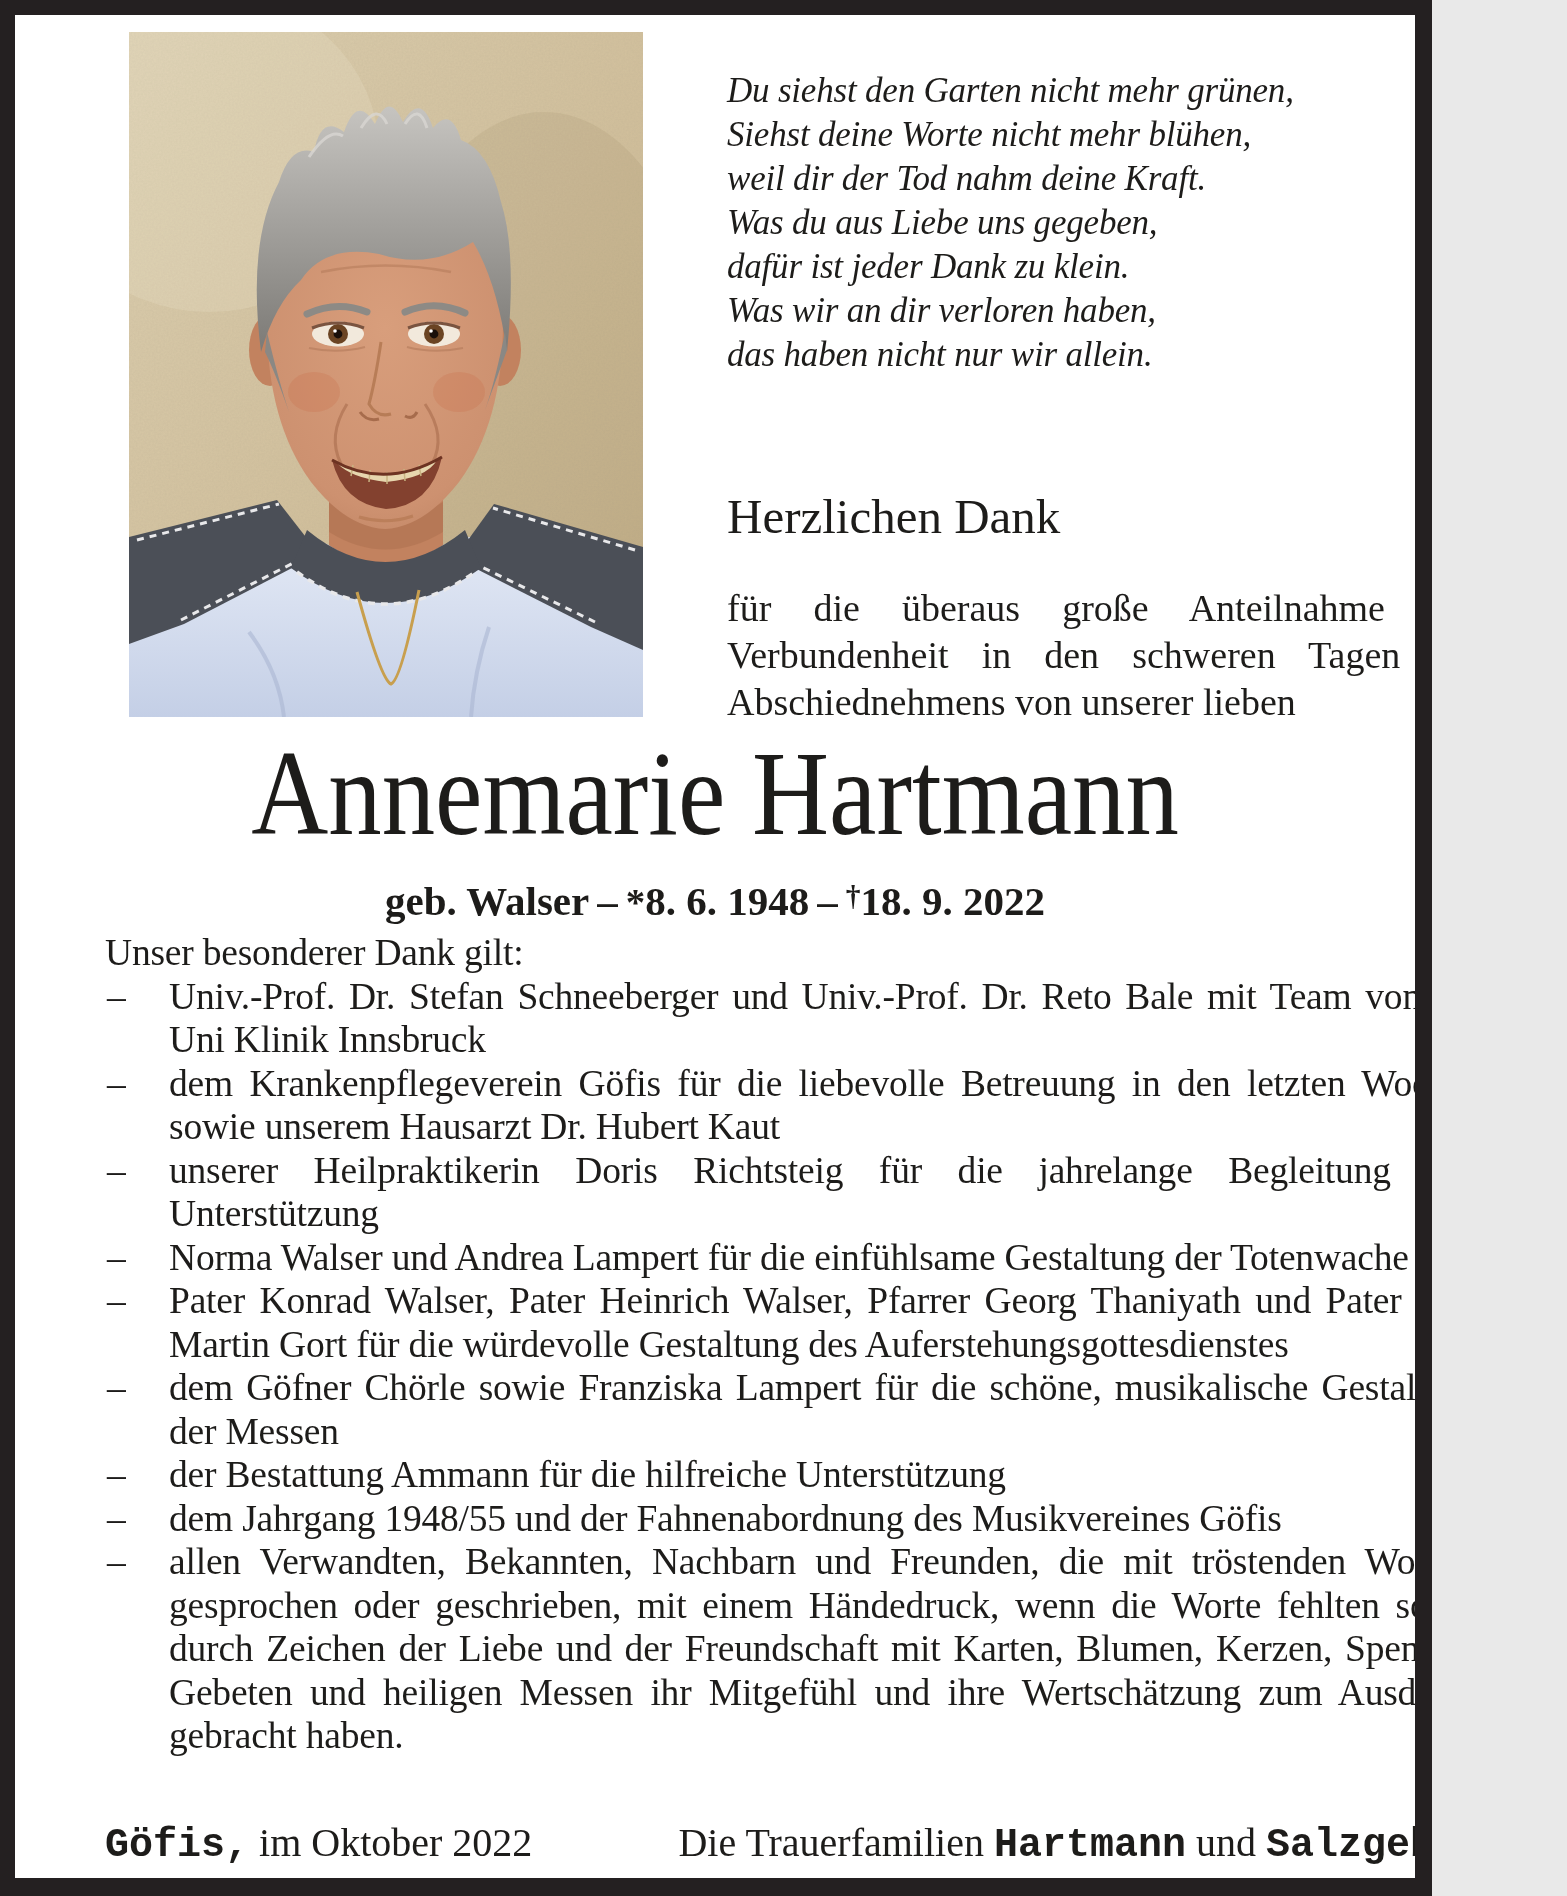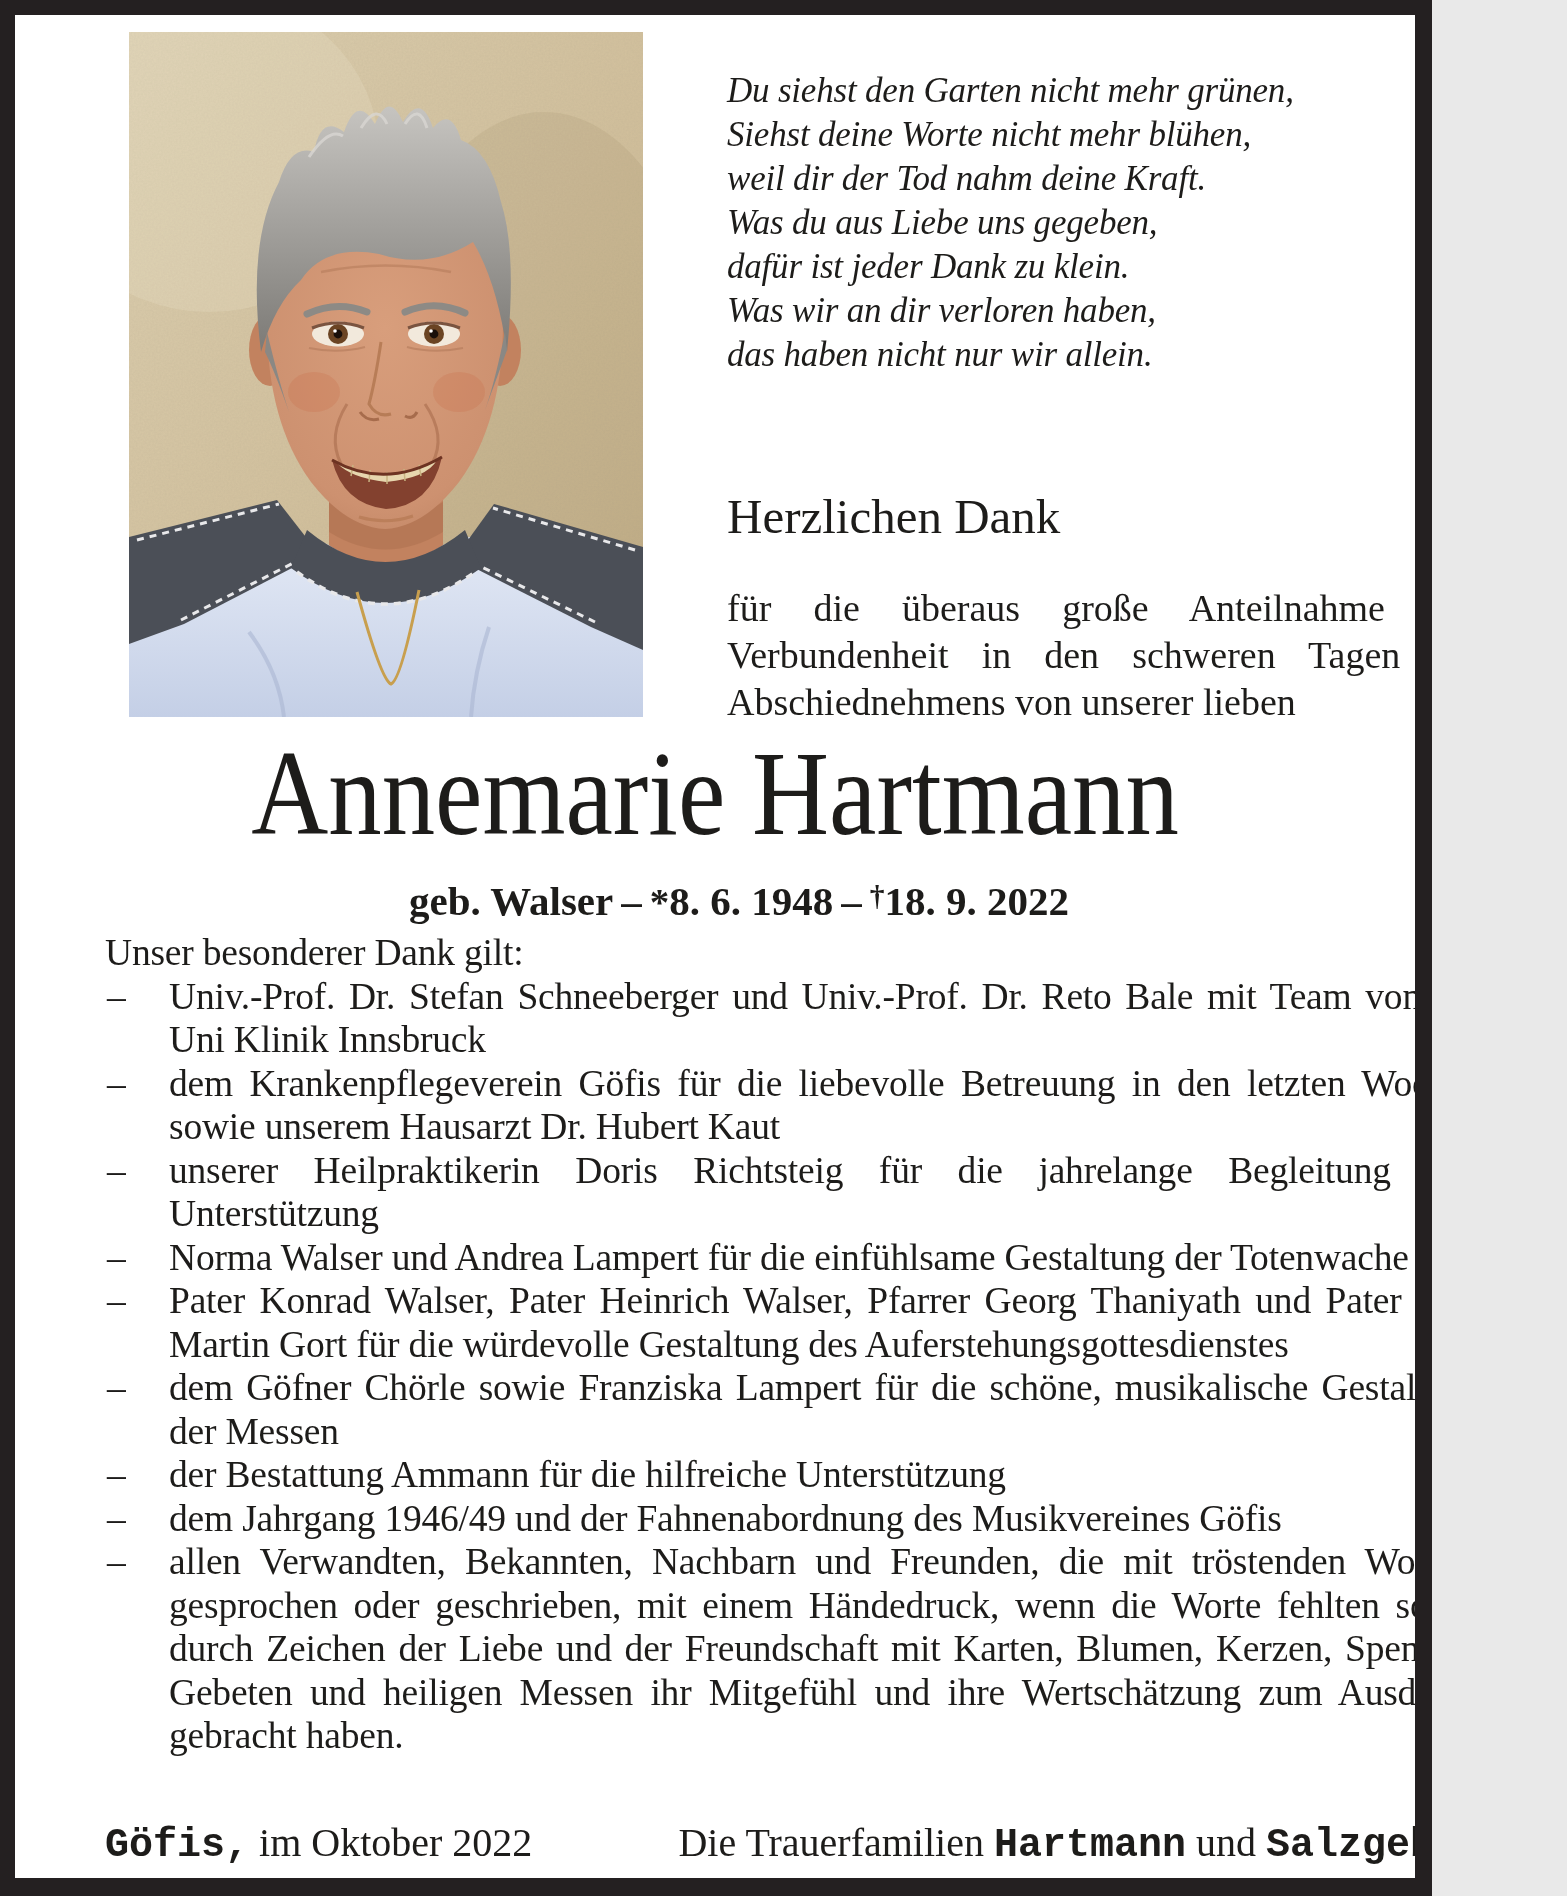--- a/index.html
+++ b/index.html
@@ -39,21 +39,20 @@
   .name{
     position:absolute;left:0;top:716px;width:100%;
     text-align:center;font-size:116px;line-height:120px;
     transform:scale(0.92,1.04);transform-origin:center top;
     white-space:nowrap;
   }
   .dates{
     position:absolute;left:0;top:858px;width:100%;
     text-align:center;font-weight:bold;font-size:41px;line-height:46px;
     white-space:nowrap;
-    margin-left:24px;
   }
   .dates .sym-star{font-size:0.95em;}
   .dates .sym-dagger{font-size:0.72em;vertical-align:0.30em;}
   .dates .sep{padding:0 8px;}
   
   .ack{
     position:absolute;left:90px;top:912px;width:1377px;
     font-size:37.5px;line-height:43.5px;
     letter-spacing:-0.2px;
   }
@@ -203,21 +202,21 @@
     <div class="item">
       <span class="dash">–</span><span>Pater Konrad Walser, Pater Heinrich Walser, Pfarrer Georg Thaniyath und Pater Karl Martin Gort für die würdevolle Gestaltung des Auferstehungs­gottesdienstes</span>
     </div>
     <div class="item">
       <span class="dash">–</span><span>dem Göfner Chörle sowie Franziska Lampert für die schöne, musikalische Gestaltung der Messen</span>
     </div>
     <div class="item">
       <span class="dash">–</span><span>der Bestattung Ammann für die hilfreiche Unterstützung</span>
     </div>
     <div class="item">
-      <span class="dash">–</span><span>dem Jahrgang 1946/49 und der Fahnenabordnung des Musikvereines Göfis</span>
+      <span class="dash">–</span><span>dem Jahrgang 1948/55 und der Fahnenabordnung des Musikvereines Göfis</span>
     </div>
     <div class="item">
       <span class="dash">–</span><span>allen Verwandten, Bekannten, Nachbarn und Freunden, die mit tröstenden Worten, gesprochen oder geschrieben, mit einem Händedruck, wenn die Worte fehlten sowie durch Zeichen der Liebe und der Freundschaft mit Karten, Blumen, Kerzen, Spenden, Gebeten und heiligen Messen ihr Mit­gefühl und ihre Wertschätzung zum Ausdruck gebracht haben.</span>
     </div>
   </div>
 
   <div class="footer">
     <div>
       <span class="b">Göfis,</span>
       <span>im Oktober 2022</span>

